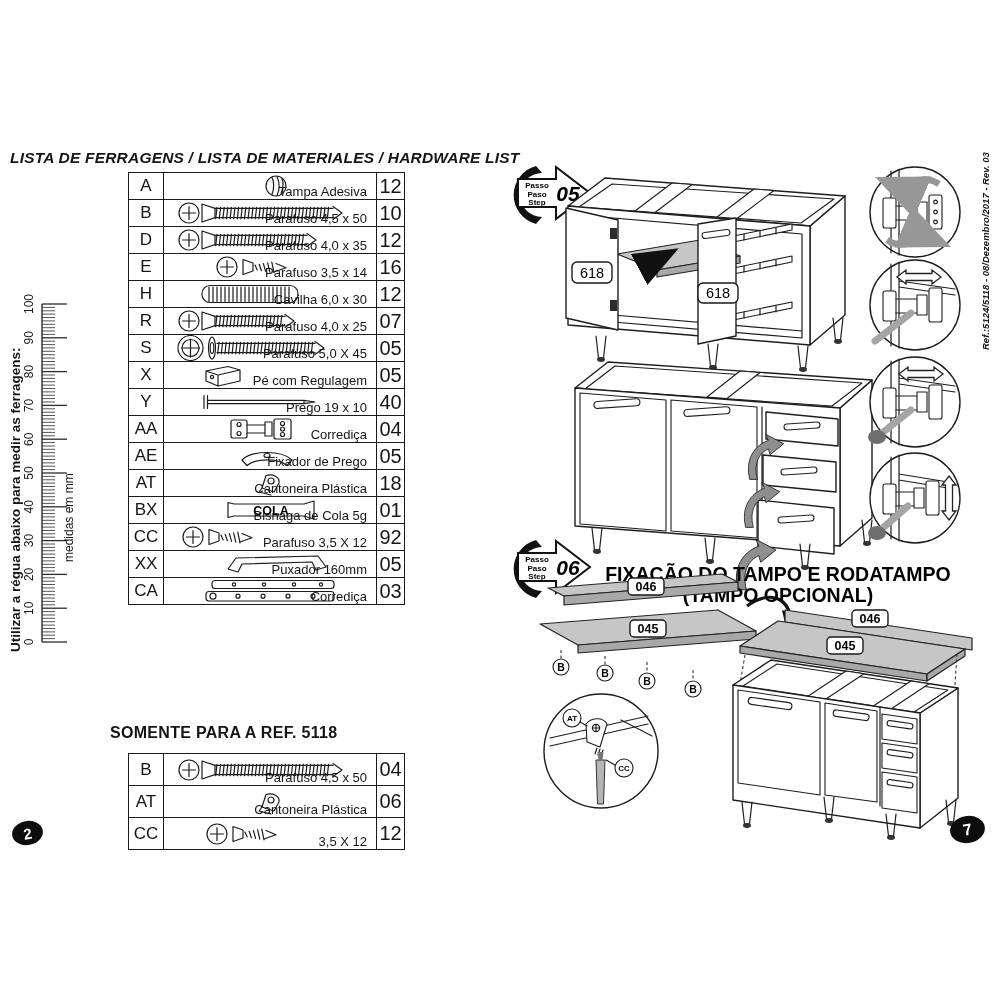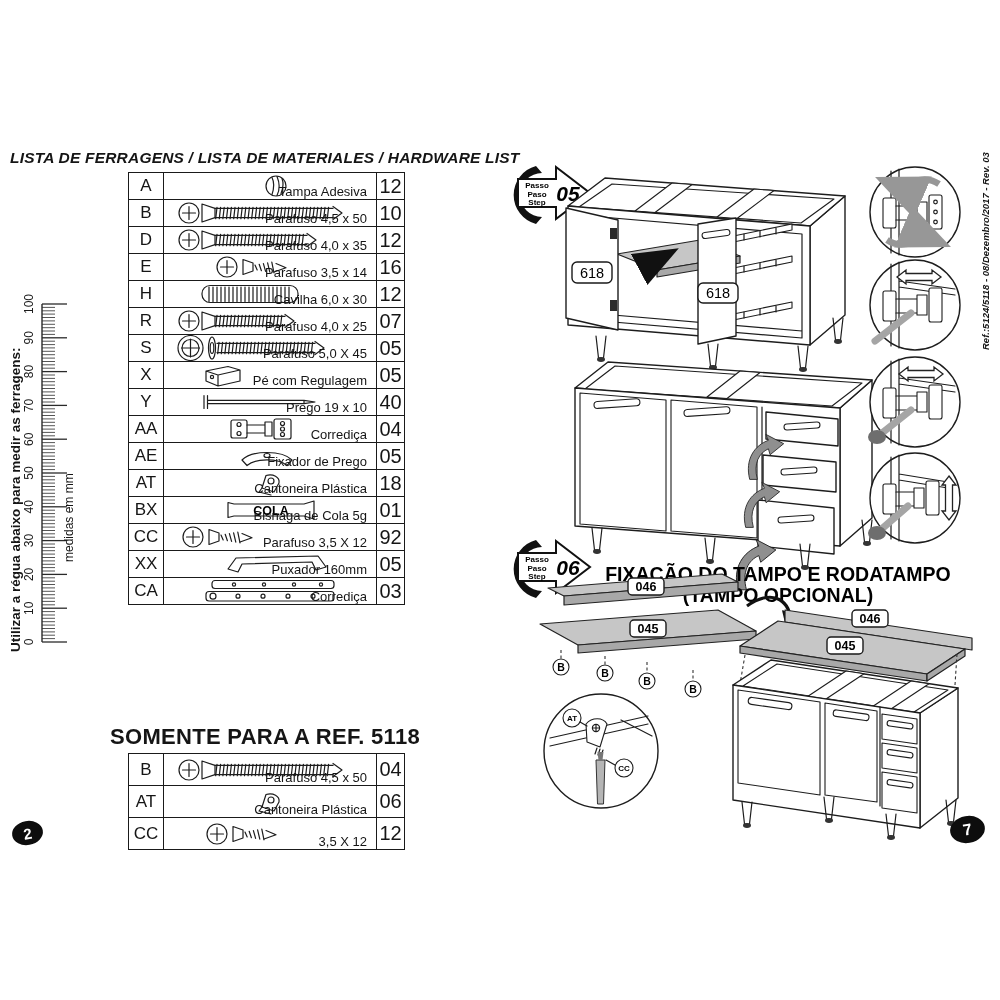--- a/index.html
+++ b/index.html
@@ -17,21 +17,21 @@
   #hw-ref tr{height:32px;}
   td.c-code{width:34px;text-align:center;font-size:17px;}
   td.c-mid{width:212px;position:relative;}
   td.c-qty{width:27px;text-align:center;font-size:20px;}
   .icon-wrap{position:absolute;left:12px;top:0;width:206px;height:100%;}
   .icon-wrap svg{width:206px;height:26px;position:absolute;top:50%;margin-top:-13px;}
   .desc{position:absolute;right:9px;bottom:0px;font-size:13px;white-space:nowrap;}
   .ln{fill:none;stroke:#1d1d1d;stroke-width:1.2;stroke-linejoin:round;stroke-linecap:round;}
   .cola-t{font-size:12.5px;font-weight:700;}
   
-  #ref-title{left:110px;top:724px;font-size:22px;font-weight:700;letter-spacing:.3px;white-space:nowrap;}
+  #ref-title{left:110px;top:724px;font-size:16px;font-weight:700;letter-spacing:.3px;white-space:nowrap;}
   
   #ruler-svg{left:20px;top:282px;}
   .rot{transform-origin:0 0;transform:rotate(-90deg);white-space:nowrap;}
   #ruler-instruction{left:8px;top:652px;font-size:13.5px;font-weight:700;}
   #ruler-unit{left:62px;top:562px;font-size:12px;}
   #ref-note{left:980px;top:350px;font-size:9.5px;font-weight:700;font-style:italic;}
   
   .page-bubble{background:#0d0d0d;color:#fff;border-radius:50%;display:flex;align-items:center;justify-content:center;
                font-weight:700;transform:rotate(-10deg);}
   #pg-left{left:12px;top:821px;width:31px;height:24px;font-size:15px;}

